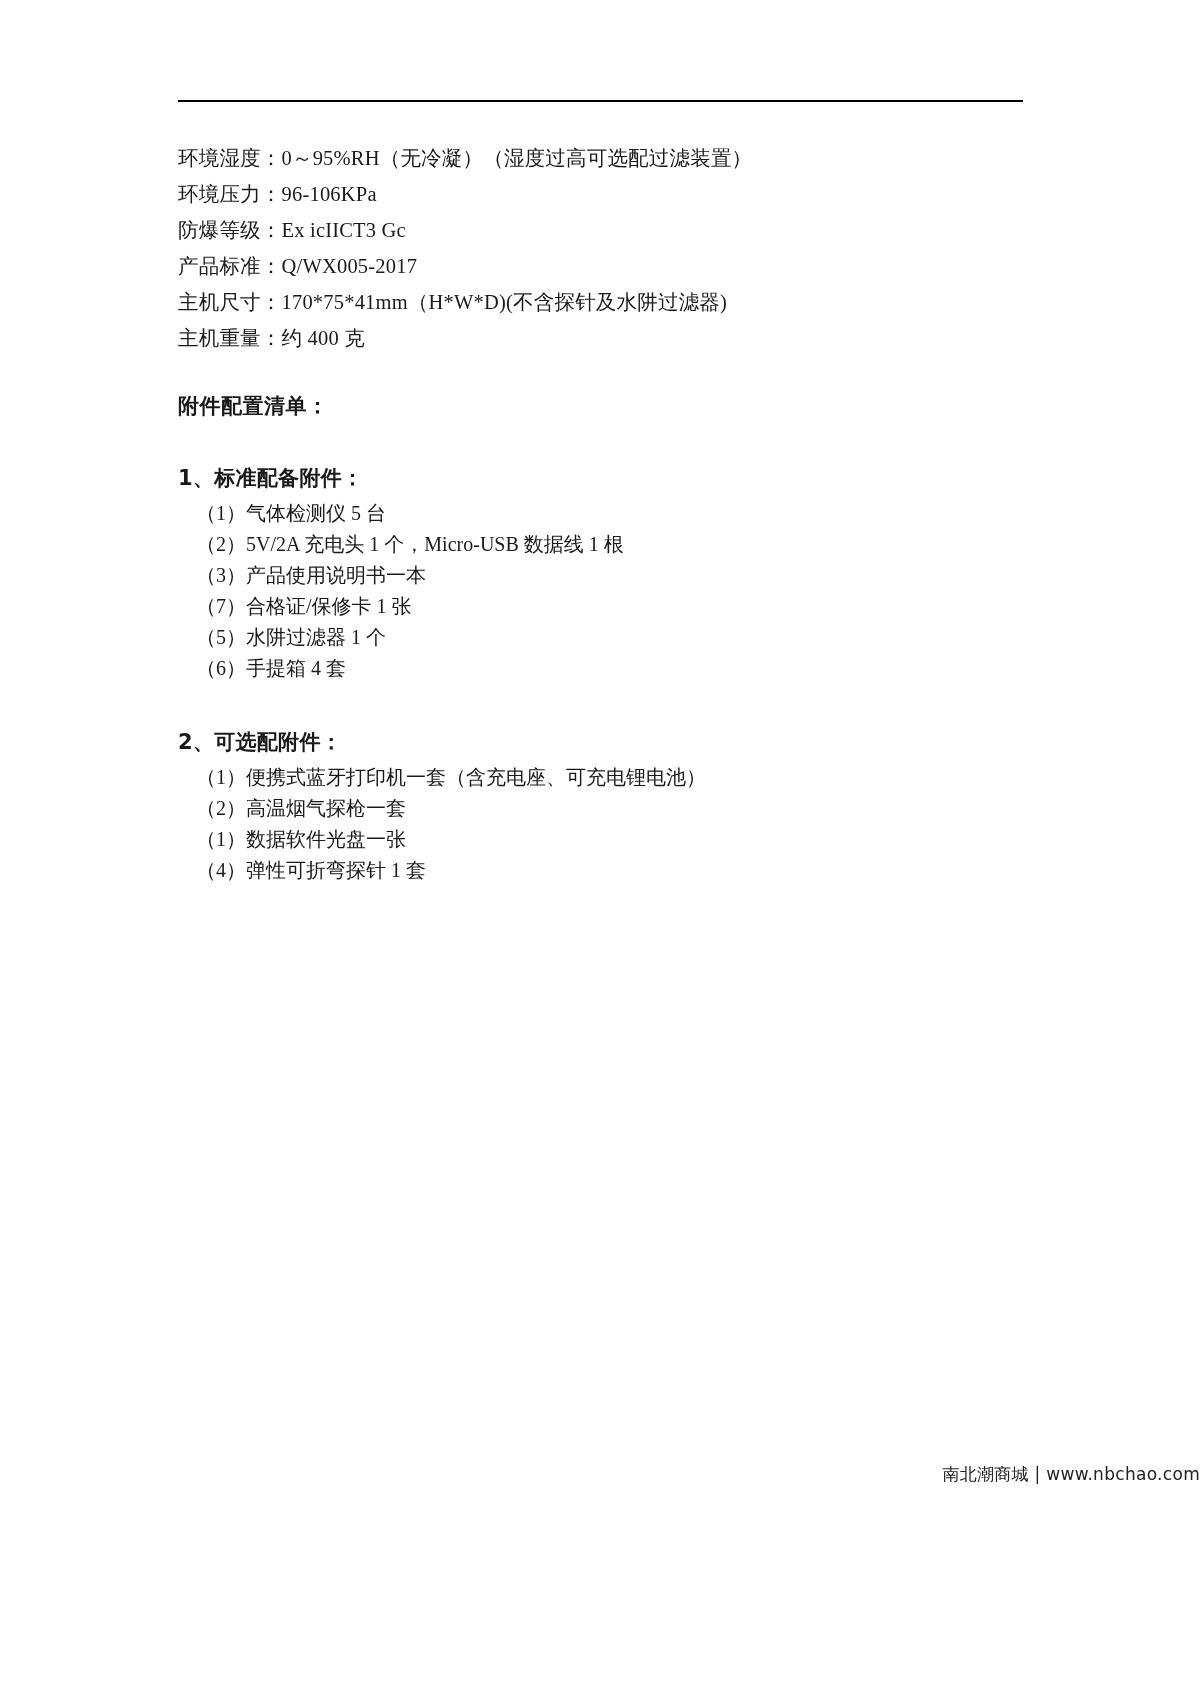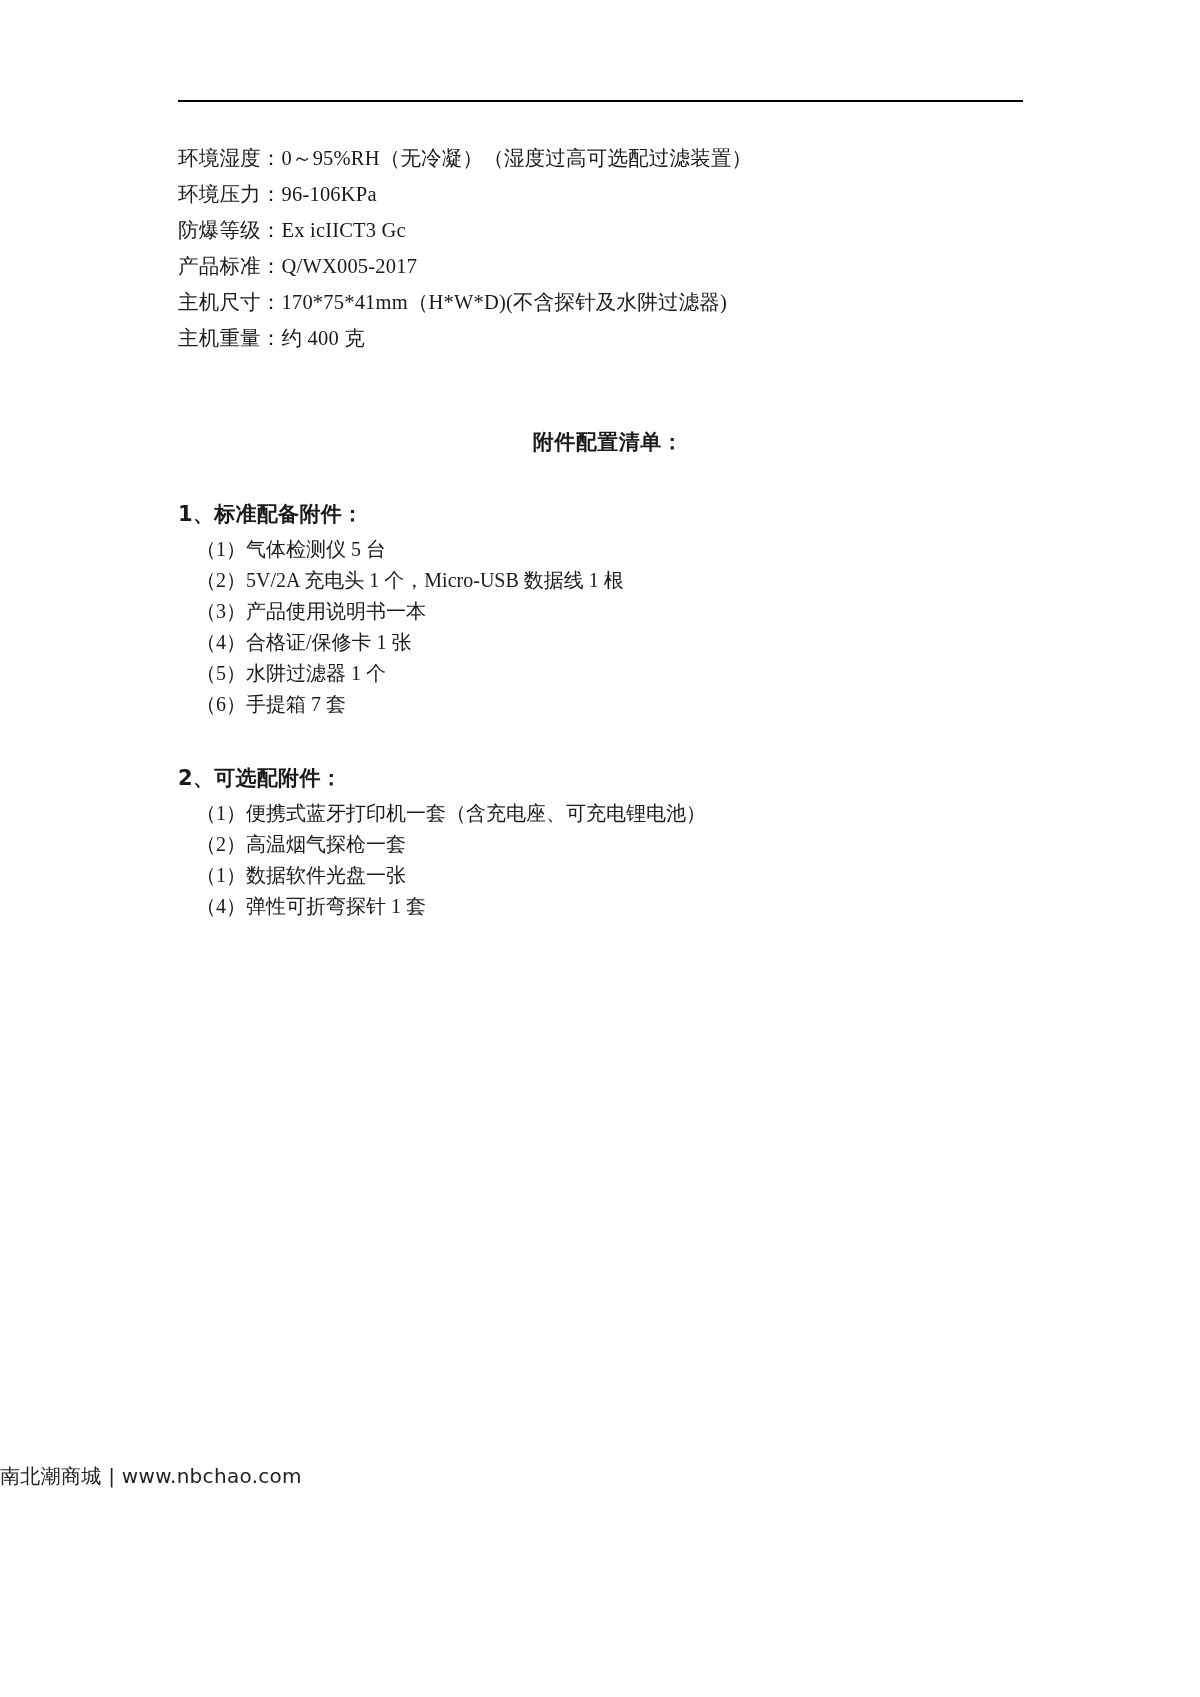--- a/index.html
+++ b/index.html
@@ -38,24 +38,23 @@
   .spec-line {
     font-size: 20.5px;
     line-height: 36px;
     letter-spacing: 0.2px;
     white-space: nowrap;
   }
   .section-title {
     font-family: "DejaVu Sans", sans-serif;
     font-weight: bold;
     font-size: 21px;
-    margin-top: 72px;
+    margin-top: 36px;
     margin-bottom: 0;
     letter-spacing: 0.5px;
-    text-align: center;
   }
   .group {
     margin-top: 44px;
   }
   .group-heading {
     font-family: "DejaVu Sans", sans-serif;
     font-weight: bold;
     font-size: 21px;
     letter-spacing: 0.3px;
     margin-bottom: 6px;
@@ -64,23 +63,23 @@
     font-size: 20px;
     line-height: 31px;
     padding-left: 18px;
     white-space: nowrap;
   }
   .footer {
     position: absolute;
     left: 0;
     top: 1463px;
     width: 1200px;
-    text-align: left;
+    text-align: right;
     font-family: "DejaVu Sans", sans-serif;
-    font-size: 20px;
+    font-size: 17px;
     color: #222222;
     letter-spacing: 0.3px;
   }
 </style>
 </head>
 <body>
 
 <div class="page">
 
   <div class="rule"></div>
@@ -96,23 +95,23 @@
       <div class="spec-line">主机重量：约 400 克</div>
     </div>
 
     <div class="section-title">附件配置清单：</div>
 
     <div class="group">
       <div class="group-heading">1、标准配备附件：</div>
       <div class="item">（1）气体检测仪 5 台</div>
       <div class="item">（2）5V/2A 充电头 1 个，Micro-USB 数据线 1 根</div>
       <div class="item">（3）产品使用说明书一本</div>
-      <div class="item">（4）合格证/保修卡 1 张</div>
+      <div class="item">（7）合格证/保修卡 1 张</div>
       <div class="item">（5）水阱过滤器 1 个</div>
-      <div class="item">（6）手提箱 7 套</div>
+      <div class="item">（6）手提箱 4 套</div>
     </div>
 
     <div class="group">
       <div class="group-heading">2、可选配附件：</div>
       <div class="item">（1）便携式蓝牙打印机一套（含充电座、可充电锂电池）</div>
       <div class="item">（2）高温烟气探枪一套</div>
       <div class="item">（1）数据软件光盘一张</div>
       <div class="item">（4）弹性可折弯探针 1 套</div>
     </div>
 

